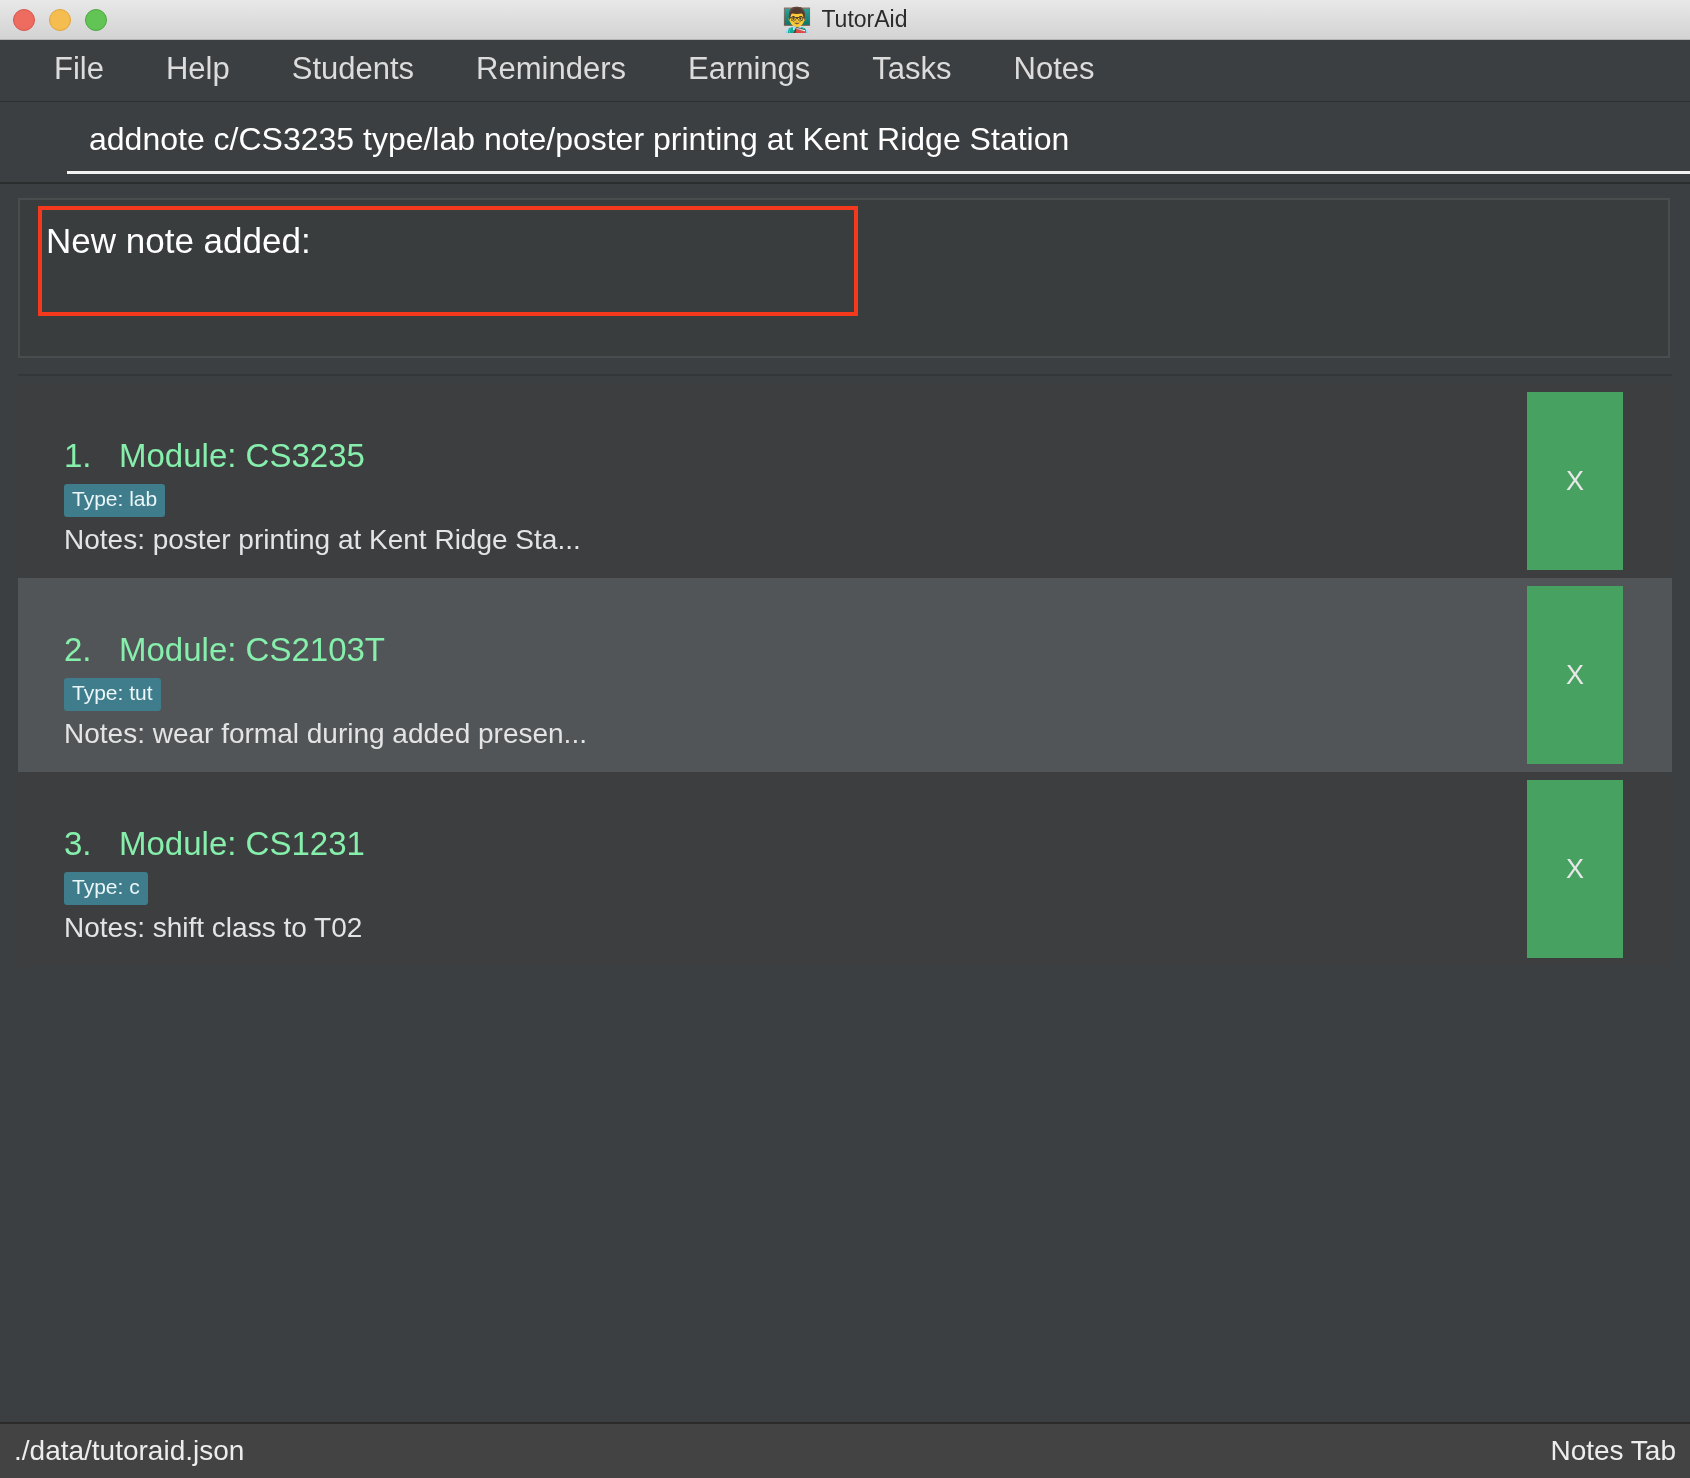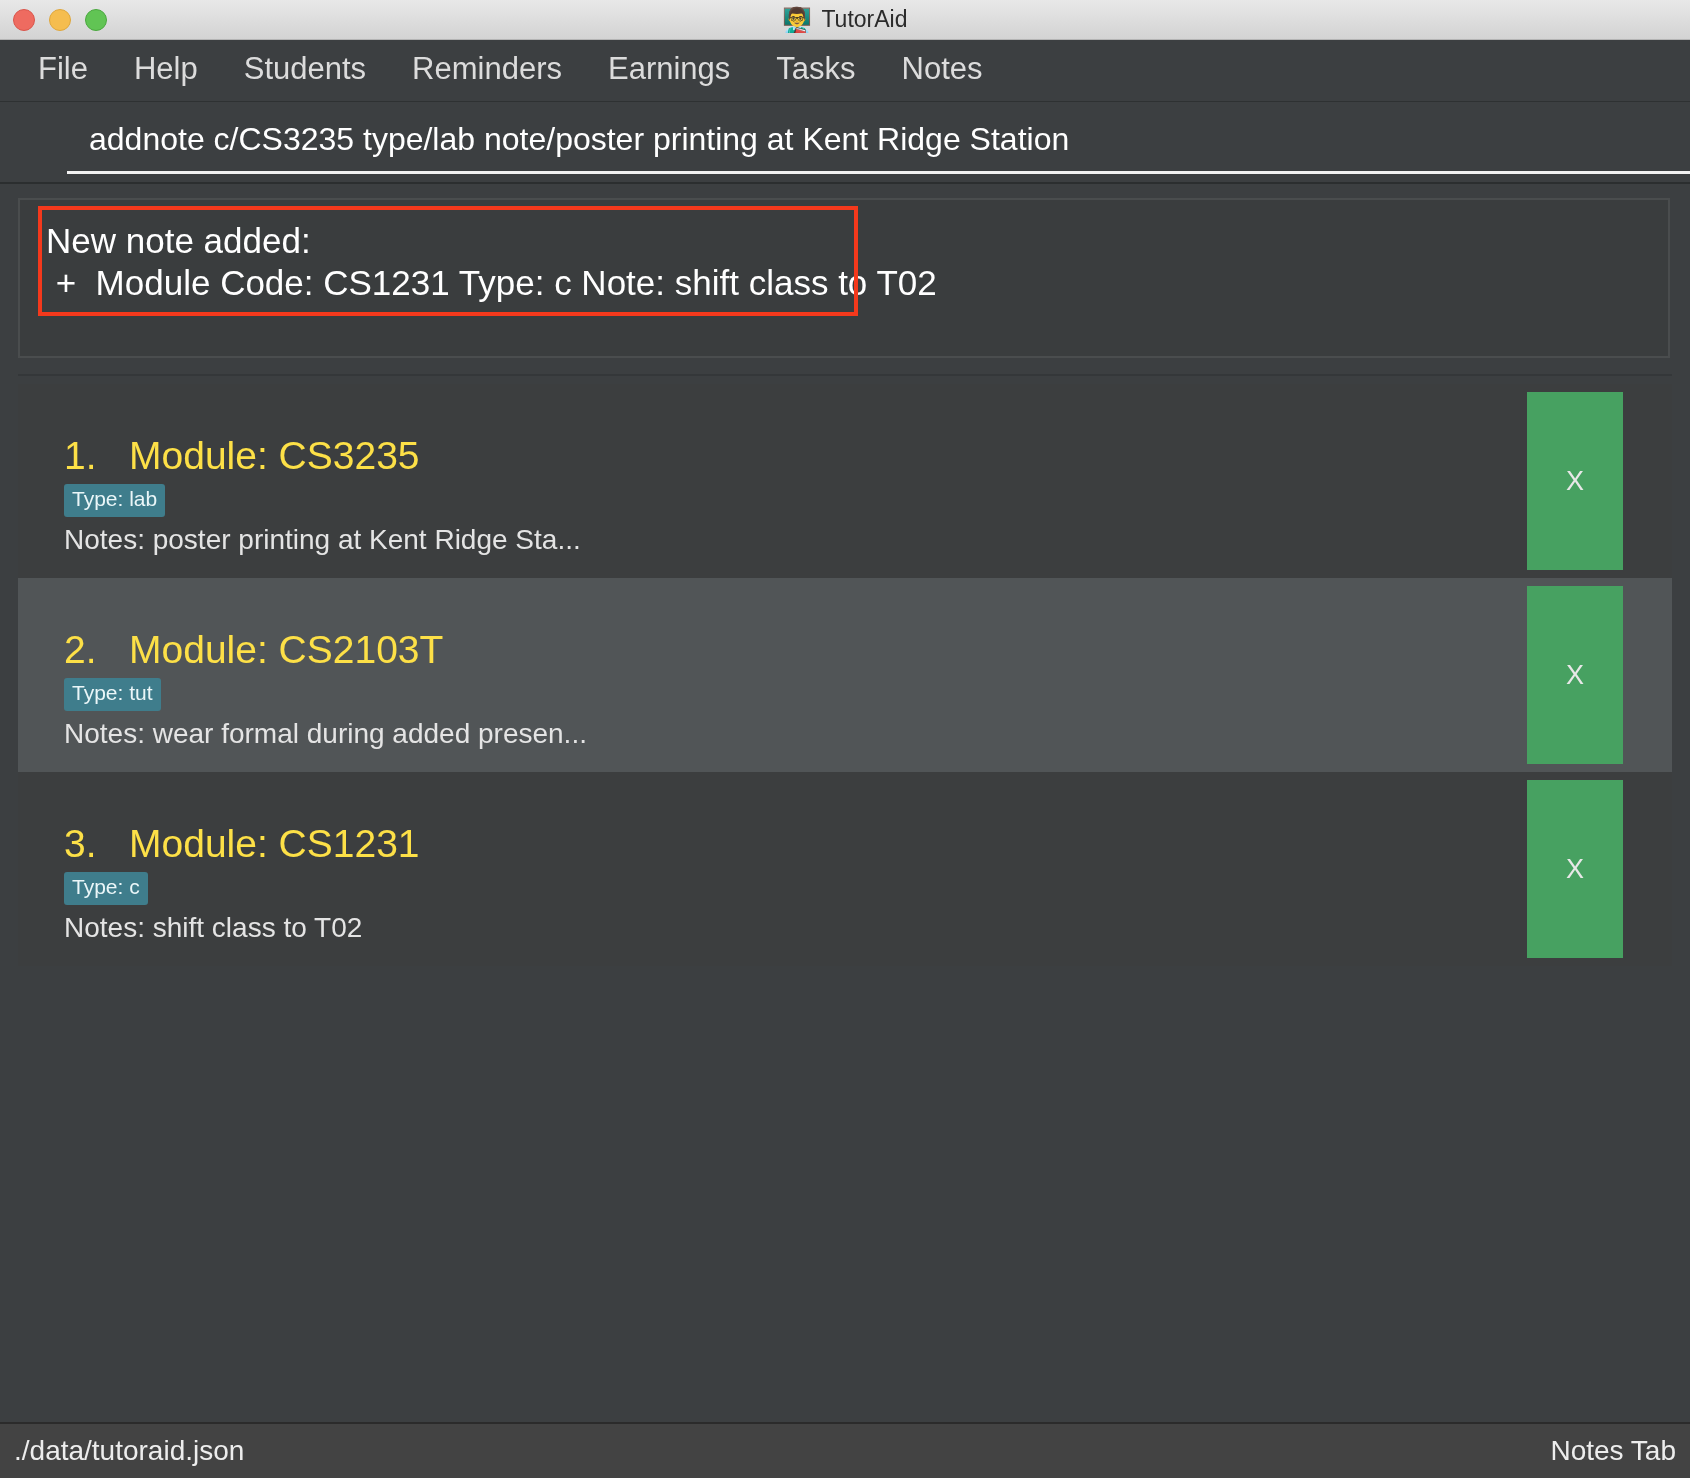--- a/index.html
+++ b/index.html
@@ -26,21 +26,21 @@
   .title-wrap { display: flex; align-items: center; gap: 9px; }
   .title-icon { font-size: 24px; line-height: 1; filter: saturate(0.9); }
   .title-text { font-size: 23px; color: #2b2b2b; }
 
   
   .menubar {
     width: 1690px; height: 62px;
     background: #3C3F41;
     border-bottom: 1px solid #2e3132;
     display: flex; align-items: center;
-    padding-left: 15px; gap: 0px;
+    padding-left: 31px; gap: 16px;
   }
   .menu-item {
     color: #dcdcdc; font-size: 31px;
     padding: 4px 23px 7px 23px;
     cursor: default; white-space: nowrap;
   }
 
   
   .cmdbox {
     width: 1690px; height: 80px;
@@ -101,21 +101,21 @@
     width: 1654px; height: 194px;
     background: #3C3E3F;
     display: flex; align-items: stretch;
   }
   .note-row.selected { background: #515557; }
   .note-body {
     flex: 1;
     padding: 52px 0 0 46px;
   }
   .note-title {
-    color: #fde047; font-size: 39px; line-height: 40px;
+    color: #86efac; font-size: 33px; line-height: 40px;
     white-space: pre;
   }
   .note-type {
     display: inline-block;
     margin-top: 8px;
     background: #3f7d8c;
     color: #eaf6f8;
     font-size: 21px; line-height: 22px;
     padding: 4px 8px 7px 8px;
     border-radius: 3px;
@@ -170,21 +170,20 @@
 </div>
 
 <div class="cmdbox">
   <input class="cmd-input" type="text" value="addnote c/CS3235 type/lab note/poster printing at Kent Ridge Station" placeholder="Enter command here..." style="">
   <div class="cmd-underline"></div>
 </div>
 
 <div class="result-region">
   <div class="result-box">
     <div class="result-text">New note added:</div>
-    <div class="result-text" style="top:62px"> +  Module Code: CS1231 Type: c Note: shift class to T02</div>
     <div class="annot-rect"></div>
   </div>
 </div>
 
 <div class="list-panel">
 
   <div class="note-row">
     <div class="note-body">
       <div class="note-title">1.   Module: CS3235</div>
       <div class="note-type">Type: lab</div>

